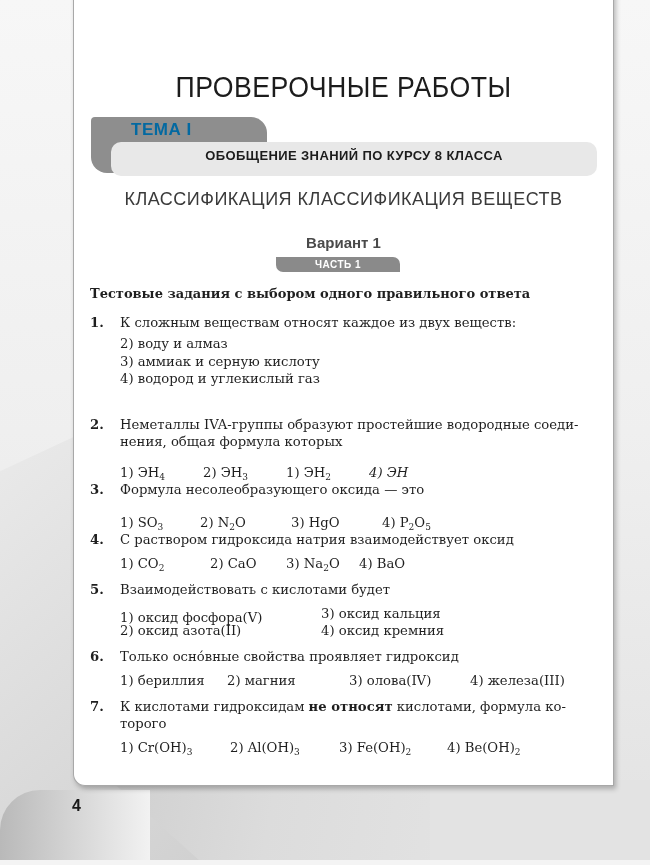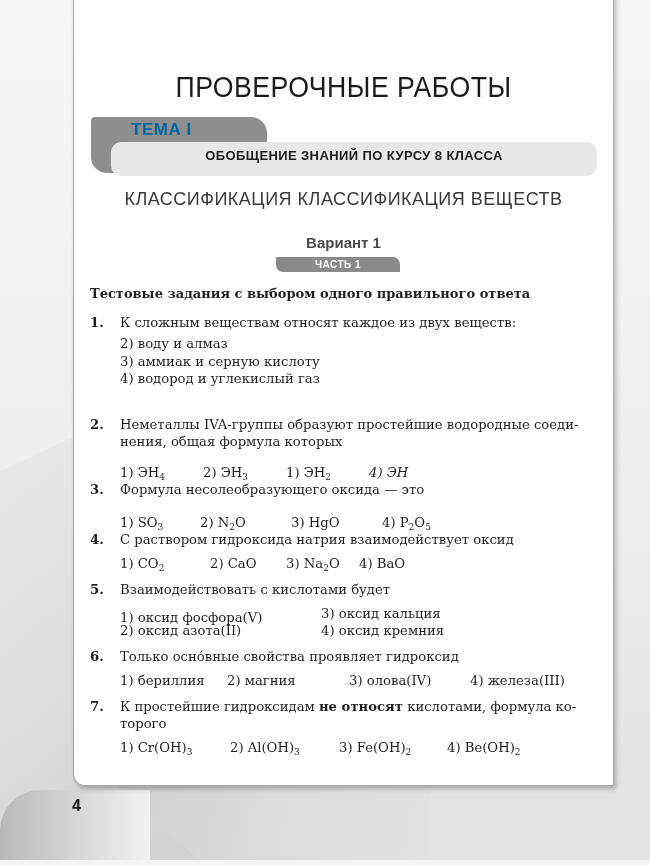--- a/index.html
+++ b/index.html
@@ -195,21 +195,21 @@
       <span style="left:0;">1) бериллия</span>
       <span style="left:107px;">2) магния</span>
       <span style="left:229px;">3) олова(IV)</span>
       <span style="left:350px;">4) железа(III)</span>
     </div>
   </div>
 
   <div class="q" style="top:708px;">
     <span class="num">7.</span>
     <div class="text">
-      <div><span>К простейшие гидроксидам </span><b class="inline">не относят</b><span> кислотами, формула ко-</span></div>
+      <div><span>К кислотами гидроксидам </span><b class="inline">не относят</b><span> кислотами, формула ко-</span></div>
       <div>торого</div>
     </div>
     <div class="opts row" style="margin-top:7px;">
       <span style="left:0;"><span style="position:static">1) Cr(OH)</span><sub>3</sub></span>
       <span style="left:110px;"><span style="position:static">2) Al(OH)</span><sub>3</sub></span>
       <span style="left:219px;"><span style="position:static">3) Fe(OH)</span><sub>2</sub></span>
       <span style="left:327px;"><span style="position:static">4) Be(OH)</span><sub>2</sub></span>
     </div>
   </div>
 </div>

